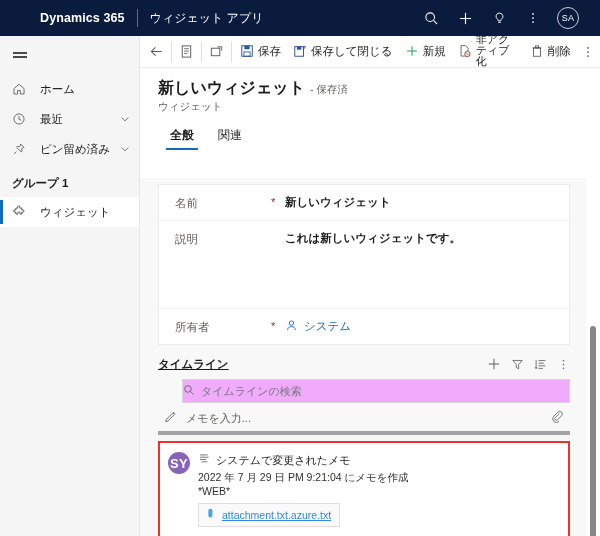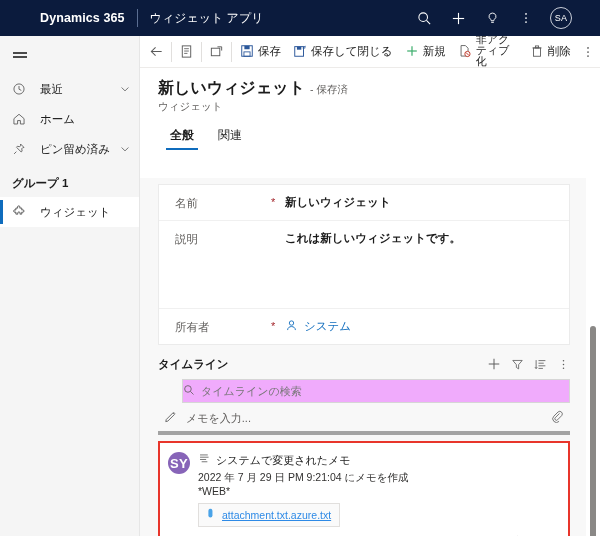--- a/index.html
+++ b/index.html
@@ -20,21 +20,21 @@
   }
   .brand {
     font-size: 12.5px; font-weight: bold; letter-spacing: .1px;
     padding-left: 40px; white-space: nowrap;
   }
   .brand-divider {
     width: 1px; height: 18px; background: #5b6e92; margin: 0 12px;
   }
   .appname { font-size: 12px; white-space: nowrap; }
   .topbar-right {
-    margin-left: auto; display: flex; align-items: center; gap: 2px; padding-right: 24px;
+    margin-left: auto; display: flex; align-items: center; gap: 2px; padding-right: 17px;
   }
   .tb-icon {
     width: 32px; height: 32px; display: flex; align-items: center; justify-content: center;
     cursor: pointer;
   }
   .tb-icon svg { display: block; }
   .avatar-sa {
     width: 22px; height: 22px; border-radius: 50%;
     border: 1px solid #c8cdd8;
     display: flex; align-items: center; justify-content: center;
@@ -147,21 +147,21 @@
   }
   .field-row.tall { min-height: 88px; }
   .owner-value {
     display: flex; align-items: center; gap: 6px;
     font-size: 11.5px; color: #0f6cbd; font-weight: normal;
   }
 
   
   .timeline { margin-top: 8px; width: 412px; }
   .tl-head { display: flex; align-items: center; height: 22px; }
-  .tl-title { font-size: 11.5px; font-weight: bold; color: #1b1b1b; }
+  .tl-title { font-size: 11.5px; font-weight: bold; color: #1b1b1b; text-decoration: underline; }
   .tl-actions { margin-left: auto; display: flex; align-items: center; gap: 10px; }
   .tl-ico { cursor: pointer; display: flex; align-items: center; }
 
   .tl-search {
     margin-top: 4px; height: 24px; border: 1px solid #d6d6d6; background: #f0abfc;
     display: flex; align-items: center; padding: 0 0; gap: 6px; margin-left: 24px;
   }
   .tl-search input {
     border: none; outline: none; font-size: 11px; color: #605e5c;
     font-family: "Liberation Sans", sans-serif; flex: 1; background: transparent;
@@ -256,39 +256,39 @@
     <div class="hamburger">
       <div class="ham-lines">
           <span></span>
           <span></span>
         </div>
     </div>
 
     <div class="nav-item">
       <span class="nav-ico">
         <svg width="14" height="14" viewBox="0 0 16 16">
+            <path d="M2.2 7.6L8 2.6l5.8 5v6.1H9.6v-3.9H6.4v3.9H2.2z" fill="none" stroke="#5a5a5a" stroke-width="1"></path>
+          </svg>
+      </span>
+      <span class="nav-label">ホーム</span>
+    </div>
+
+    <div class="nav-item">
+      <span class="nav-ico">
+        <svg width="14" height="14" viewBox="0 0 16 16">
             <circle cx="8" cy="8" r="5.8" fill="none" stroke="#5a5a5a" stroke-width="1"></circle>
             <polyline points="8,4.6 8,8.2 10.6,9.6" fill="none" stroke="#5a5a5a" stroke-width="1"></polyline>
           </svg>
       </span>
       <span class="nav-label">最近</span>
       <span class="chev">
         <svg width="12" height="12" viewBox="0 0 16 16">
             <polyline points="3.5,6 8,10.5 12.5,6" fill="none" stroke="#5a5a5a" stroke-width="1.1"></polyline>
           </svg>
       </span>
-    </div>
-
-    <div class="nav-item">
-      <span class="nav-ico">
-        <svg width="14" height="14" viewBox="0 0 16 16">
-            <path d="M2.2 7.6L8 2.6l5.8 5v6.1H9.6v-3.9H6.4v3.9H2.2z" fill="none" stroke="#5a5a5a" stroke-width="1"></path>
-          </svg>
-      </span>
-      <span class="nav-label">ホーム</span>
     </div>
 
     <div class="nav-item">
       <span class="nav-ico">
         <svg width="14" height="14" viewBox="0 0 16 16">
             <path d="M9.8 2.3l3.9 3.9-1.6.5-1 1 .5 2.6-1.1 1.1-5.4-5.4L6.2 4.9l2.6.5 1-1z" fill="none" stroke="#5a5a5a" stroke-width="1"></path>
             <line x1="5" y1="11" x2="2.4" y2="13.6" stroke="#5a5a5a" stroke-width="1"></line>
           </svg>
       </span>
       <span class="nav-label">ピン留め済み</span>

